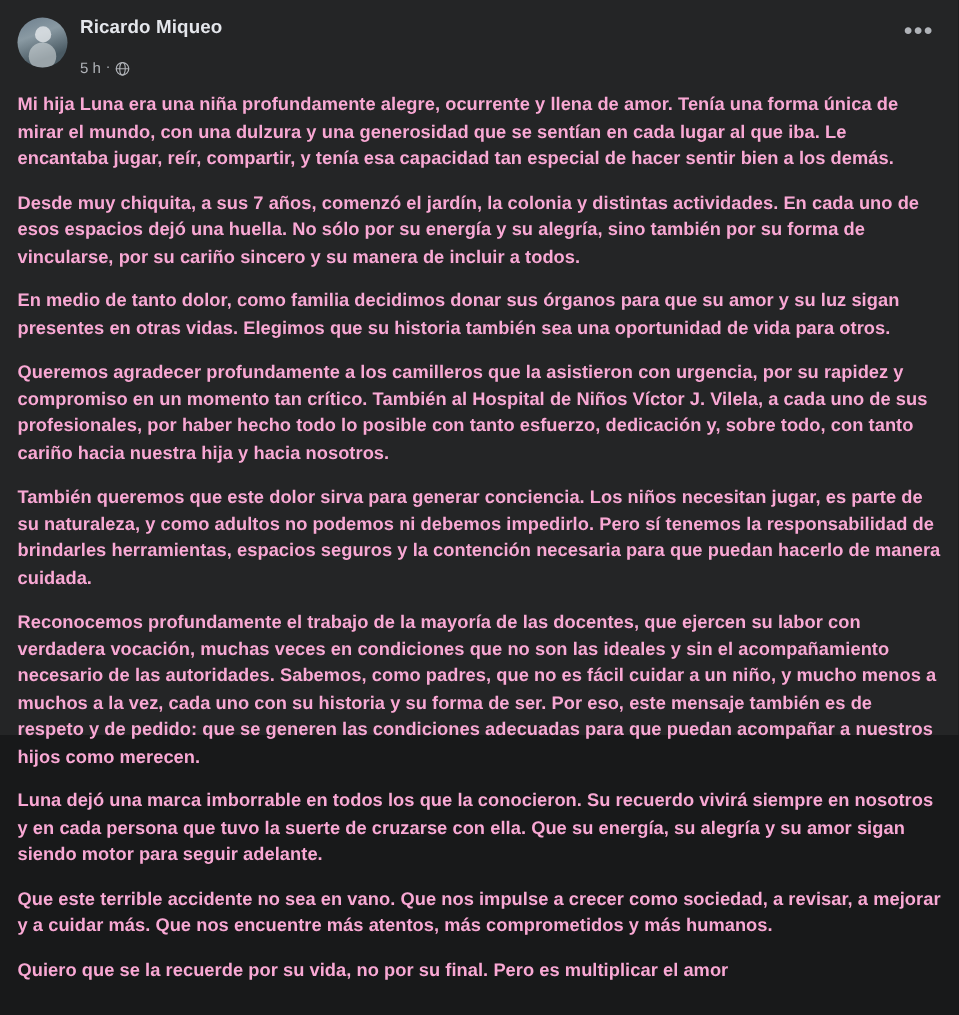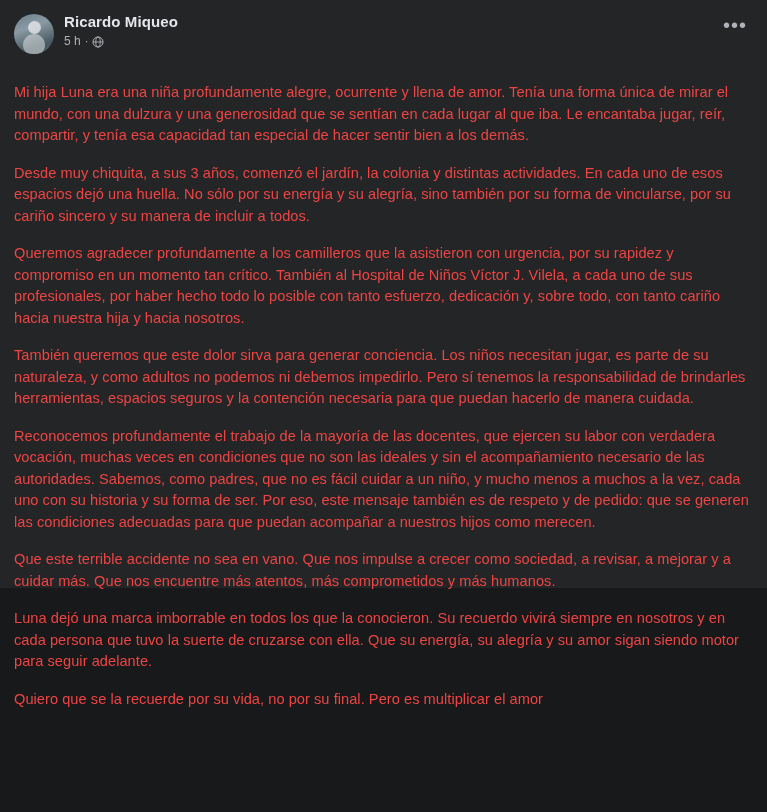--- a/index.html
+++ b/index.html
@@ -66,21 +66,21 @@
     font-size: 15px;
     font-weight: bold;
     color: #e4e6eb;
     line-height: 19px;
     letter-spacing: 0.1px;
   }
   .meta-line {
     display: flex;
     align-items: center;
     gap: 4px;
-    margin-top: 3px;
+    margin-top: 16px;
     font-size: 12px;
     color: #b0b3b8;
     line-height: 15px;
     text-align: center;
   }
   .meta-dot {
     font-size: 11px;
     color: #b0b3b8;
     line-height: 15px;
   }
@@ -98,25 +98,26 @@
     padding: 4px 6px;
     border-radius: 50%;
     cursor: pointer;
     user-select: none;
     margin-top: 2px;
   }
   .post-body {
     padding: 8px 14px 0 14px;
   }
   .post-body p {
-    margin: 16px 0 14px 0;
+    margin: 0 0 14px 0;
     font-size: 14.6px;
     line-height: 21.5px;
-    color: #ef4444;
+    color: #f9a8d4;
     letter-spacing: 0.05px;
+    font-weight: bold;
   }
   .post-body p:last-child {
     margin-bottom: 0;
   }
 </style>
 </head>
 <body>
 
 <div class="post">
 
@@ -134,22 +135,23 @@
             <line x1="1" y1="6" x2="11" y2="6" stroke="#b0b3b8" stroke-width="0.9"></line>
           </svg>
         </span>
       </div>
     </div>
     <div class="menu-dots">•••</div>
   </div>
 
   <div class="post-body">
     <p>Mi hija Luna era una niña profundamente alegre, ocurrente y llena de amor. Tenía una forma única de mirar el mundo, con una dulzura y una generosidad que se sentían en cada lugar al que iba. Le encantaba jugar, reír, compartir, y tenía esa capacidad tan especial de hacer sentir bien a los demás.</p>
-    <p>Desde muy chiquita, a sus 3 años, comenzó el jardín, la colonia y distintas actividades. En cada uno de esos espacios dejó una huella. No sólo por su energía y su alegría, sino también por su forma de vincularse, por su cariño sincero y su manera de incluir a todos.</p>
+    <p>Desde muy chiquita, a sus 7 años, comenzó el jardín, la colonia y distintas actividades. En cada uno de esos espacios dejó una huella. No sólo por su energía y su alegría, sino también por su forma de vincularse, por su cariño sincero y su manera de incluir a todos.</p>
+    <p>En medio de tanto dolor, como familia decidimos donar sus órganos para que su amor y su luz sigan presentes en otras vidas. Elegimos que su historia también sea una oportunidad de vida para otros.</p>
     <p>Queremos agradecer profundamente a los camilleros que la asistieron con urgencia, por su rapidez y compromiso en un momento tan crítico. También al Hospital de Niños Víctor J. Vilela, a cada uno de sus profesionales, por haber hecho todo lo posible con tanto esfuerzo, dedicación y, sobre todo, con tanto cariño hacia nuestra hija y hacia nosotros.</p>
     <p>También queremos que este dolor sirva para generar conciencia. Los niños necesitan jugar, es parte de su naturaleza, y como adultos no podemos ni debemos impedirlo. Pero sí tenemos la responsabilidad de brindarles herramientas, espacios seguros y la contención necesaria para que puedan hacerlo de manera cuidada.</p>
     <p>Reconocemos profundamente el trabajo de la mayoría de las docentes, que ejercen su labor con verdadera vocación, muchas veces en condiciones que no son las ideales y sin el acompañamiento necesario de las autoridades. Sabemos, como padres, que no es fácil cuidar a un niño, y mucho menos a muchos a la vez, cada uno con su historia y su forma de ser. Por eso, este mensaje también es de respeto y de pedido: que se generen las condiciones adecuadas para que puedan acompañar a nuestros hijos como merecen.</p>
+    <p>Luna dejó una marca imborrable en todos los que la conocieron. Su recuerdo vivirá siempre en nosotros y en cada persona que tuvo la suerte de cruzarse con ella. Que su energía, su alegría y su amor sigan siendo motor para seguir adelante.</p>
     <p>Que este terrible accidente no sea en vano. Que nos impulse a crecer como sociedad, a revisar, a mejorar y a cuidar más. Que nos encuentre más atentos, más comprometidos y más humanos.</p>
-    <p>Luna dejó una marca imborrable en todos los que la conocieron. Su recuerdo vivirá siempre en nosotros y en cada persona que tuvo la suerte de cruzarse con ella. Que su energía, su alegría y su amor sigan siendo motor para seguir adelante.</p>
     <p>Quiero que se la recuerde por su vida, no por su final. Pero es multiplicar el amor</p>
   </div>
 
 </div>
 
 </body></html>

